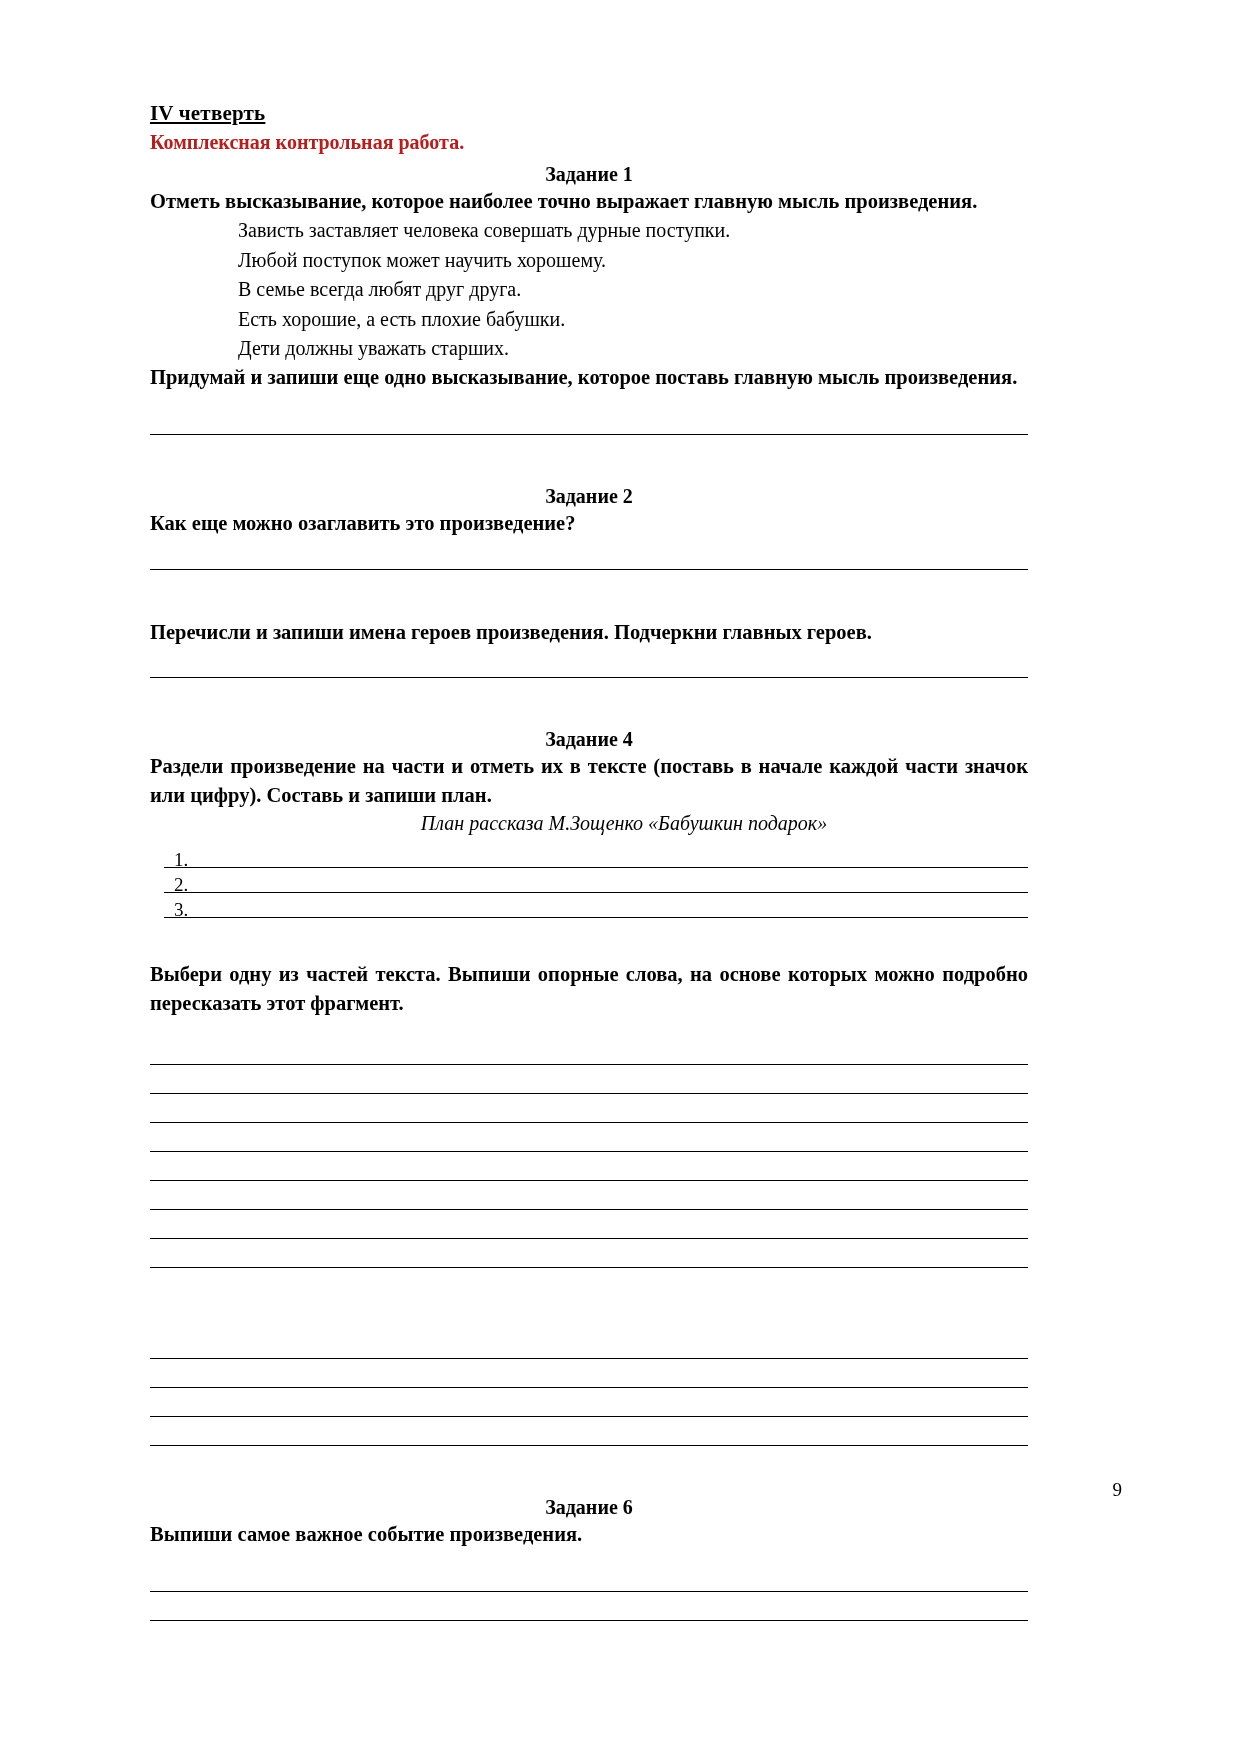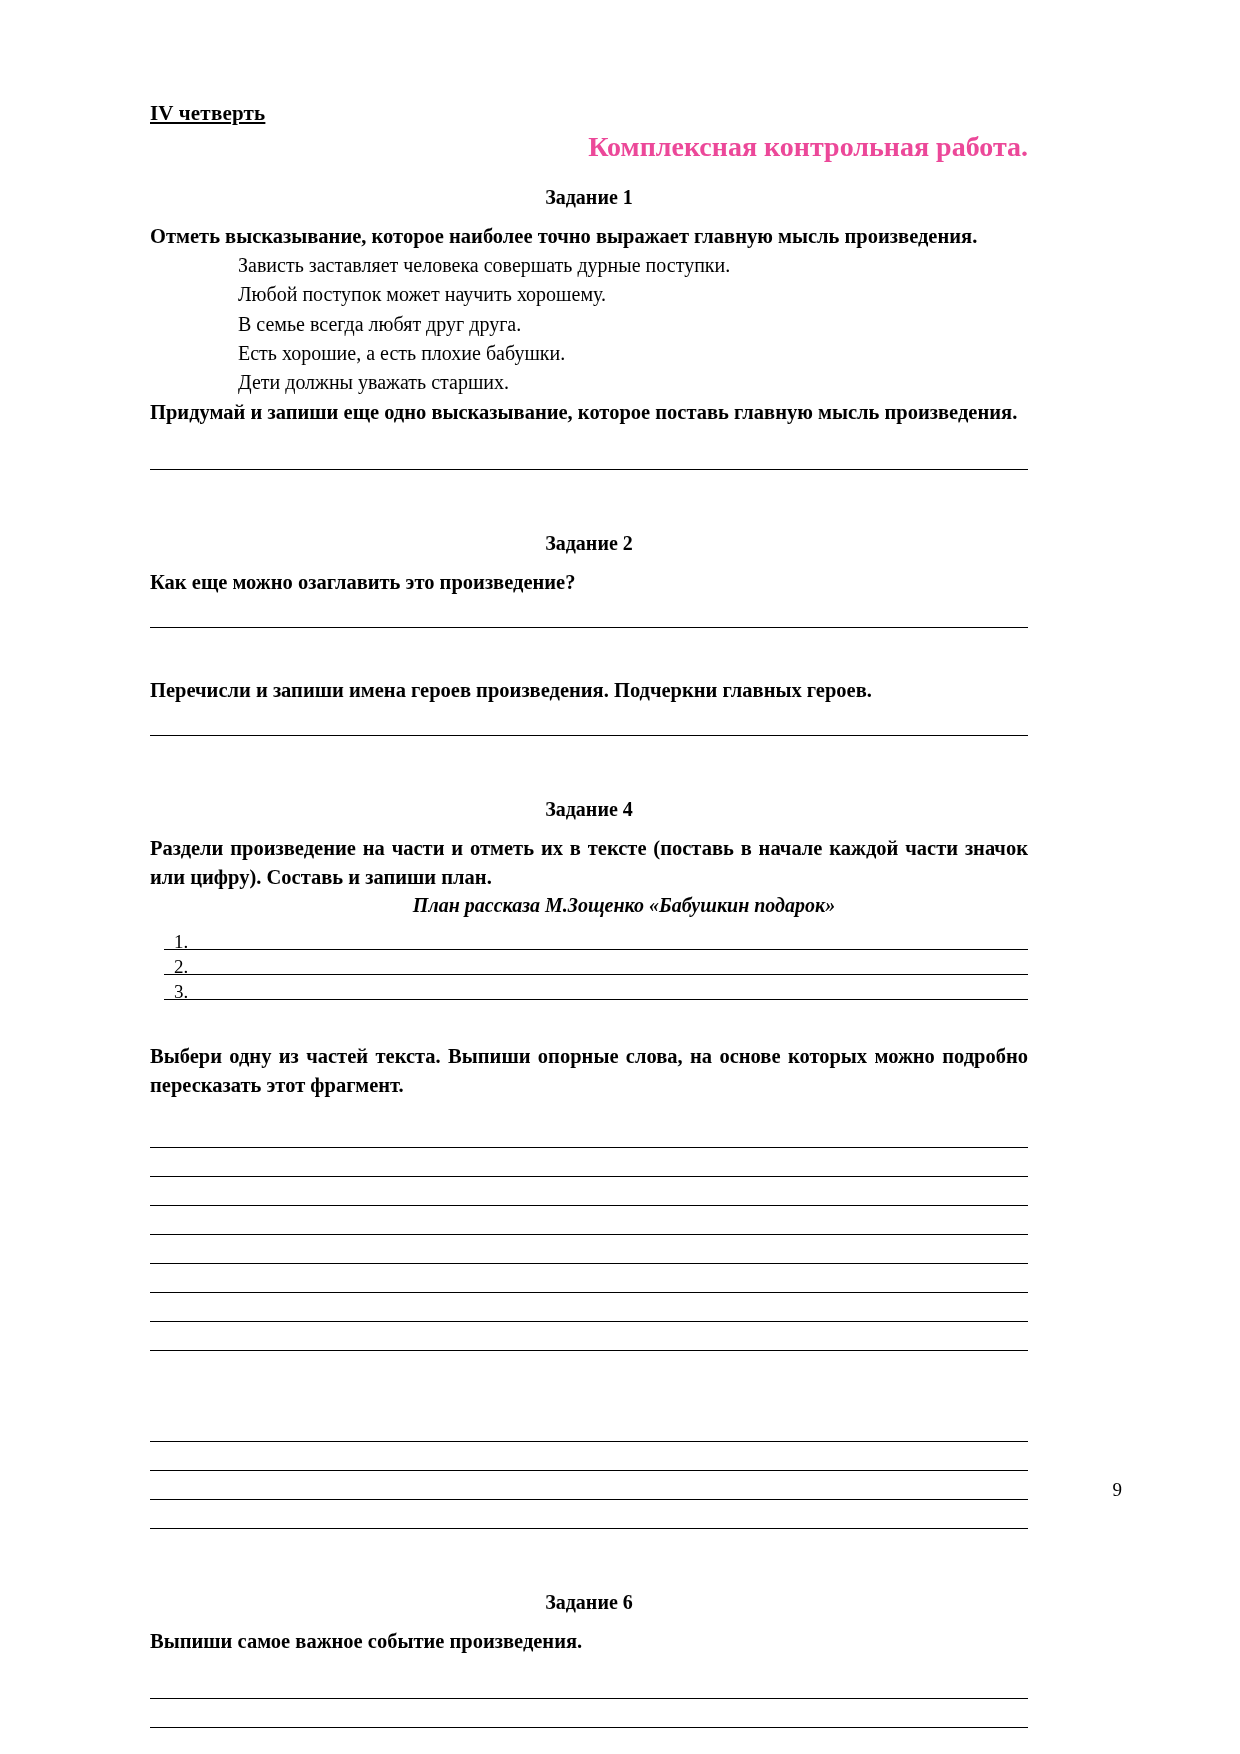--- a/index.html
+++ b/index.html
@@ -33,33 +33,33 @@
     font-size: 21px;
     letter-spacing: 0.2px;
     line-height: 1.30;
     margin: 0;
   }
   .doc-title .u {
     text-decoration: underline;
     text-underline-offset: 2px;
   }
   .doc-subtitle {
-    text-align: right;
-    font-weight: bold;
-    font-size: 28px;
-    color: #ec4899;
+    text-align: left;
+    font-weight: bold;
+    font-size: 20px;
+    color: #b91c1c;
     line-height: 1.30;
     margin: 2px 0 0 0;
   }
   .task-heading {
     text-align: center;
     font-weight: bold;
     font-size: 20px;
     line-height: 1.30;
-    margin: 12px;
+    margin: 0;
   }
 
   
   .para-bold {
     font-weight: bold;
     font-size: 20.5px;
     line-height: 1.42;
     text-align: justify;
     margin: 0;
     hyphens: none;
@@ -71,21 +71,21 @@
   }
   .option-list li {
     font-size: 20px;
     line-height: 1.47;
     margin: 0;
     padding-left: 88px;
     font-weight: normal;
   }
   .plan-title {
     text-align: center;
-    font-weight: bold;
+    font-weight: normal;
     font-style: italic;
     font-size: 20px;
     line-height: 1.35;
     margin: 0;
     padding-left: 70px;
   }
 
   
   .rule {
     border: 0;

